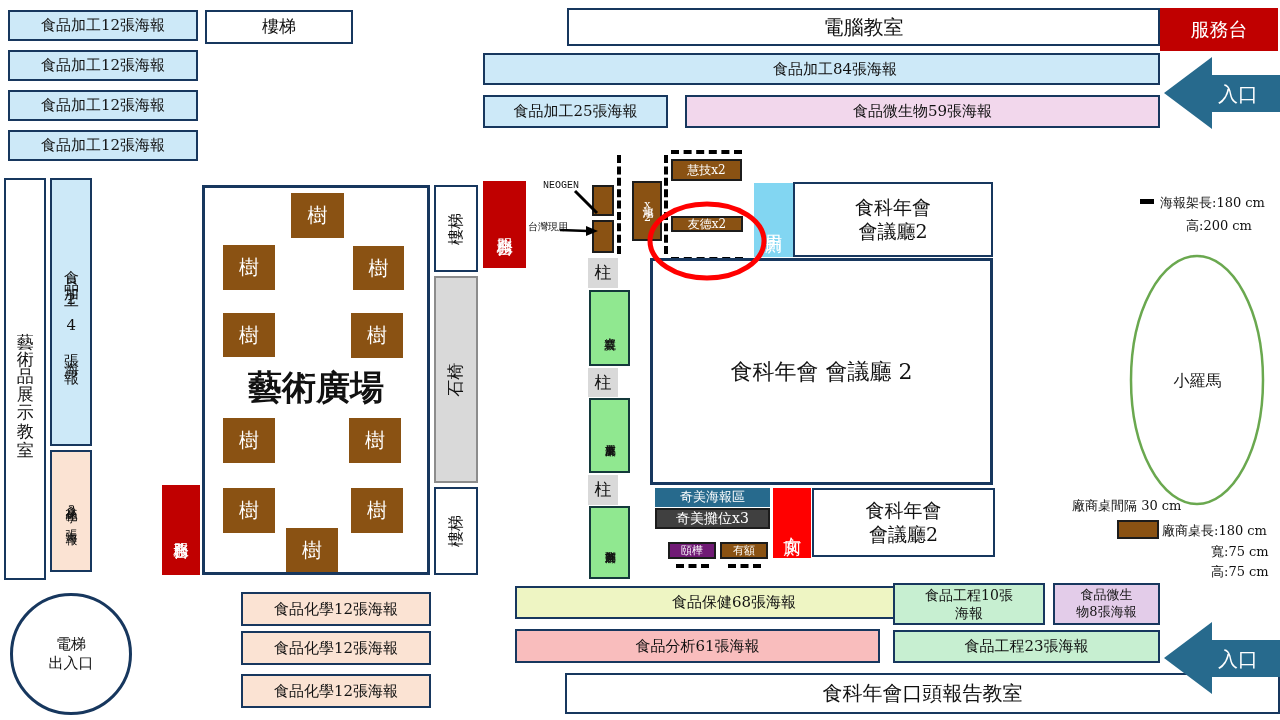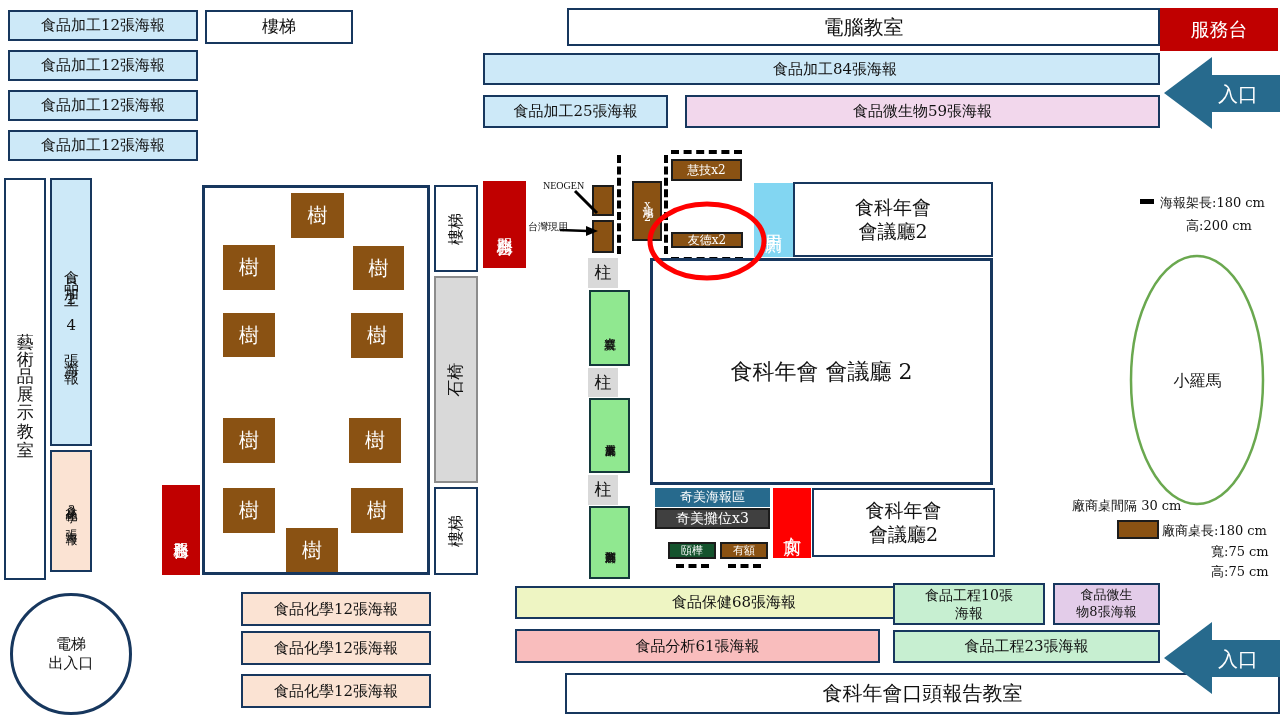--- a/index.html
+++ b/index.html
@@ -49,20 +49,21 @@
   <div class="box" style="left:10px;top:593px;width:122px;height:122px;border-width:3px;border-radius:50%;flex-direction:column;font-size:15px;">
     <span>電梯</span>
     <span>出入口</span>
   </div>
 
   <div class="box" style="left:241px;top:592px;width:190px;height:34px;background:#fbe3d3;font-size:15px;border-width:2.5px;">食品化學12張海報</div>
   <div class="box" style="left:241px;top:631px;width:190px;height:34px;background:#fbe3d3;font-size:15px;border-width:2.5px;">食品化學12張海報</div>
   <div class="box" style="left:241px;top:674px;width:190px;height:34px;background:#fbe3d3;font-size:15px;border-width:2.5px;">食品化學12張海報</div>
 
   <div class="box b3" style="left:202px;top:185px;width:228px;height:390px;"></div>
+  <div class="lbl" style="left:210px;top:365px;width:212px;text-align:center;font-size:34px;font-weight:700;z-index:3;">藝術廣場</div>
 
   <div class="box white noborder" style="left:291px;top:193px;width:53px;height:45px;background:#8a5213;font-size:20px;z-index:2;">樹</div>
   <div class="box white noborder" style="left:223px;top:245px;width:52px;height:45px;background:#8a5213;font-size:20px;z-index:2;">樹</div>
   <div class="box white noborder" style="left:353px;top:246px;width:51px;height:44px;background:#8a5213;font-size:20px;z-index:2;">樹</div>
   <div class="box white noborder" style="left:223px;top:313px;width:52px;height:44px;background:#8a5213;font-size:20px;z-index:2;">樹</div>
   <div class="box white noborder" style="left:351px;top:313px;width:52px;height:45px;background:#8a5213;font-size:20px;z-index:2;">樹</div>
   <div class="box white noborder" style="left:223px;top:418px;width:52px;height:45px;background:#8a5213;font-size:20px;z-index:2;">樹</div>
   <div class="box white noborder" style="left:349px;top:418px;width:52px;height:45px;background:#8a5213;font-size:20px;z-index:2;">樹</div>
   <div class="box white noborder" style="left:223px;top:488px;width:52px;height:45px;background:#8a5213;font-size:20px;z-index:2;">樹</div>
   <div class="box white noborder" style="left:351px;top:488px;width:52px;height:45px;background:#8a5213;font-size:20px;z-index:2;">樹</div>
@@ -75,54 +76,54 @@
     </div>
   <div class="box rot" style="left:434px;top:276px;width:44px;height:207px;background:#d9d9d9;border-color:#8c8c8c;font-size:17px;">
       <span>石椅</span>
     </div>
   <div class="box rot" style="left:434px;top:487px;width:44px;height:88px;font-size:16px;border-width:2.5px;">
       <span>樓梯</span>
     </div>
 
   <div class="box v white" style="left:483px;top:181px;width:43px;height:87px;background:#c00000;border-color:#c00000;font-size:17px;">服務台</div>
 
-  <div class="lbl" style="left:543px;top:180px;font-size:10px;font-family:Liberation Serif, serif;">NEOGEN</div>
+  <div class="lbl" style="left:543px;top:180px;font-size:10px;font-family:Liberation Mono, monospace;">NEOGEN</div>
   <div class="lbl" style="left:528px;top:220px;font-size:10px;">台灣現用</div>
 
   <div class="box noborder" style="left:592px;top:185px;width:22px;height:31px;background:#8a5213;border:2px solid #1c1c1c;"></div>
   <div class="box noborder" style="left:592px;top:220px;width:22px;height:33px;background:#8a5213;border:2px solid #1c1c1c;"></div>
 
   <div class="dashv" style="left:617px;top:155px;height:99px;"></div>
   <div class="box v white" style="left:632px;top:181px;width:30px;height:60px;background:#8a5213;border:2px solid #1c1c1c;font-size:11px;">旭鴻x2</div>
   <div class="dashv" style="left:664px;top:155px;height:99px;"></div>
 
   <div class="dashh" style="left:671px;top:150px;width:71px;"></div>
   <div class="box white" style="left:671px;top:159px;width:71px;height:22px;background:#8a5213;border:2px solid #1c1c1c;font-size:12px;">慧技x2</div>
 
-  <div class="box white" style="left:671px;top:232px;width:72px;height:16px;background:#8a5213;border:2px solid #1c1c1c;font-size:12px;">友德x2</div>
+  <div class="box white" style="left:671px;top:216px;width:72px;height:16px;background:#8a5213;border:2px solid #1c1c1c;font-size:12px;">友德x2</div>
   <div class="dashh" style="left:671px;top:257px;width:72px;"></div>
 
   <div class="box v white" style="left:754px;top:183px;width:39px;height:74px;background:#82d6f2;border-color:#82d6f2;font-size:18px;">男廁</div>
   <div class="box" style="left:793px;top:182px;width:200px;height:75px;flex-direction:column;font-size:19px;border-width:2.5px;">
     <span>食科年會</span>
     <span>會議廳2</span>
   </div>
 
   <div class="box b3" style="left:650px;top:258px;width:343px;height:227px;font-size:22px;">食科年會 會議廳 2</div>
 
   <div class="box noborder" style="left:588px;top:258px;width:30px;height:30px;background:#d9d9d9;font-size:17px;">柱</div>
   <div class="box v" style="left:589px;top:290px;width:41px;height:76px;background:#90e890;border:2.5px solid #14393b;font-size:12px;">競賽桌</div>
   <div class="box noborder" style="left:588px;top:368px;width:30px;height:29px;background:#d9d9d9;font-size:17px;">柱</div>
   <div class="box v" style="left:589px;top:398px;width:41px;height:75px;background:#90e890;border:2.5px solid #14393b;font-size:11px;">農業部展桌</div>
   <div class="box noborder" style="left:588px;top:475px;width:30px;height:30px;background:#d9d9d9;font-size:17px;">柱</div>
   <div class="box v" style="left:589px;top:506px;width:41px;height:73px;background:#90e890;border:2.5px solid #14393b;font-size:11px;">農業部簽到</div>
 
   <div class="box white" style="left:655px;top:488px;width:115px;height:19px;background:#276a8d;border-color:#276a8d;font-size:13px;">奇美海報區</div>
   <div class="box white" style="left:655px;top:508px;width:115px;height:21px;background:#404040;border:2px solid #1c1c1c;font-size:14px;">奇美攤位x3</div>
-  <div class="box white" style="left:668px;top:542px;width:48px;height:17px;background:#14532d;border:2px solid #1c1c1c;font-size:11px;">頤樺</div>
+  <div class="box white" style="left:668px;top:542px;width:48px;height:17px;background:#701a75;border:2px solid #1c1c1c;font-size:11px;">頤樺</div>
   <div class="box white" style="left:720px;top:542px;width:48px;height:17px;background:#8a5213;border:2px solid #1c1c1c;font-size:11px;">有額</div>
   <div class="dashh" style="left:676px;top:564px;width:33px;"></div>
   <div class="dashh" style="left:728px;top:564px;width:33px;"></div>
 
   <div class="box v white" style="left:773px;top:488px;width:38px;height:70px;background:#ff0000;border-color:#ff0000;font-size:18px;">女廁</div>
   <div class="box" style="left:812px;top:488px;width:183px;height:69px;flex-direction:column;font-size:19px;border-width:2.5px;">
     <span>食科年會</span>
     <span>會議廳2</span>
   </div>
 

